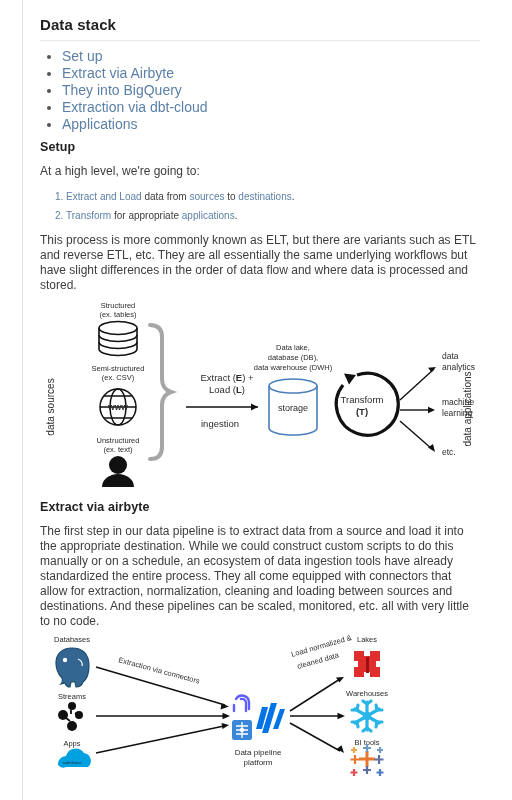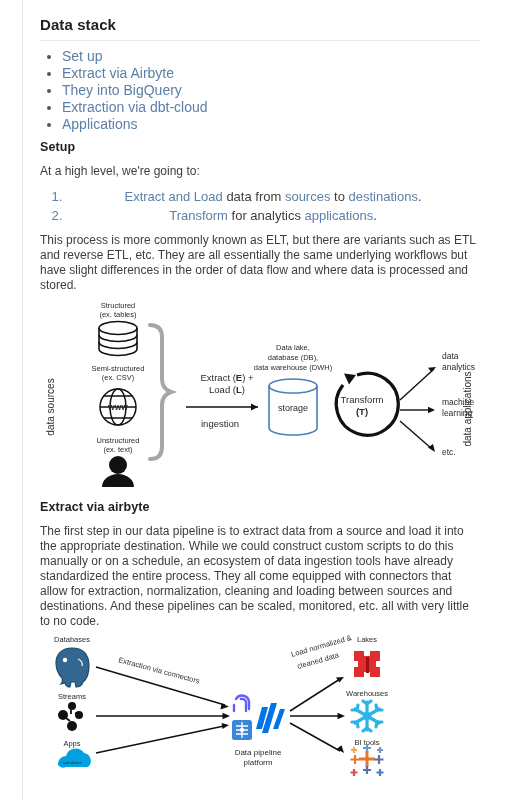--- a/index.html
+++ b/index.html
@@ -68,25 +68,24 @@
     font-size: 12px;
     line-height: 15px;
     color: #3d3d3d;
     margin: 8px 0 0 0;
   }
   ol.numlist {
     margin: 10px 0 10px 0;
     padding-left: 26px;
   }
   ol.numlist li {
-    font-size: 13px;
+    font-size: 10px;
     line-height: 15px;
     color: #5b7fa6;
     margin-bottom: 4px;
-    text-align: center;
   }
   ol.numlist li span.plain { color: #3d3d3d; }
   .figure { margin: 4px 0 0 0; }
   svg { display: block; }
   .f-lab { font-family: "Liberation Sans", sans-serif; fill: #2b2b2b; }
 </style>
 </head>
 <body>
 
 <div id="page">
@@ -105,21 +104,21 @@
 
 
     <h3 class="sub">Setup</h3>
     <p class="para">At a high level, we're going to:</p>
 
     <ol class="numlist">
       <li>
         <a href="#">Extract and Load</a><span class="plain"> data from </span><a href="#">sources</a><span class="plain"> to </span><a href="#">destinations</a><span class="plain">.</span>
       </li>
       <li>
-        <a href="#">Transform</a><span class="plain"> for analytics </span><a href="#">applications</a><span class="plain">.</span>
+        <a href="#">Transform</a><span class="plain"> for appropriate </span><a href="#">applications</a><span class="plain">.</span>
       </li>
     </ol>
 
     <p class="para">This process is more commonly known as ELT, but there are variants such as ETL and reverse ETL, etc. They are all essentially the same underlying workflows but have slight differences in the order of data flow and where data is processed and stored.</p>
 
     <div class="figure">
       <svg width="440" height="195" viewBox="0 0 440 195">
 
         <text class="f-lab" x="14" y="110" font-size="10" text-anchor="middle" transform="rotate(-90 14 110)">data sources</text>
 

